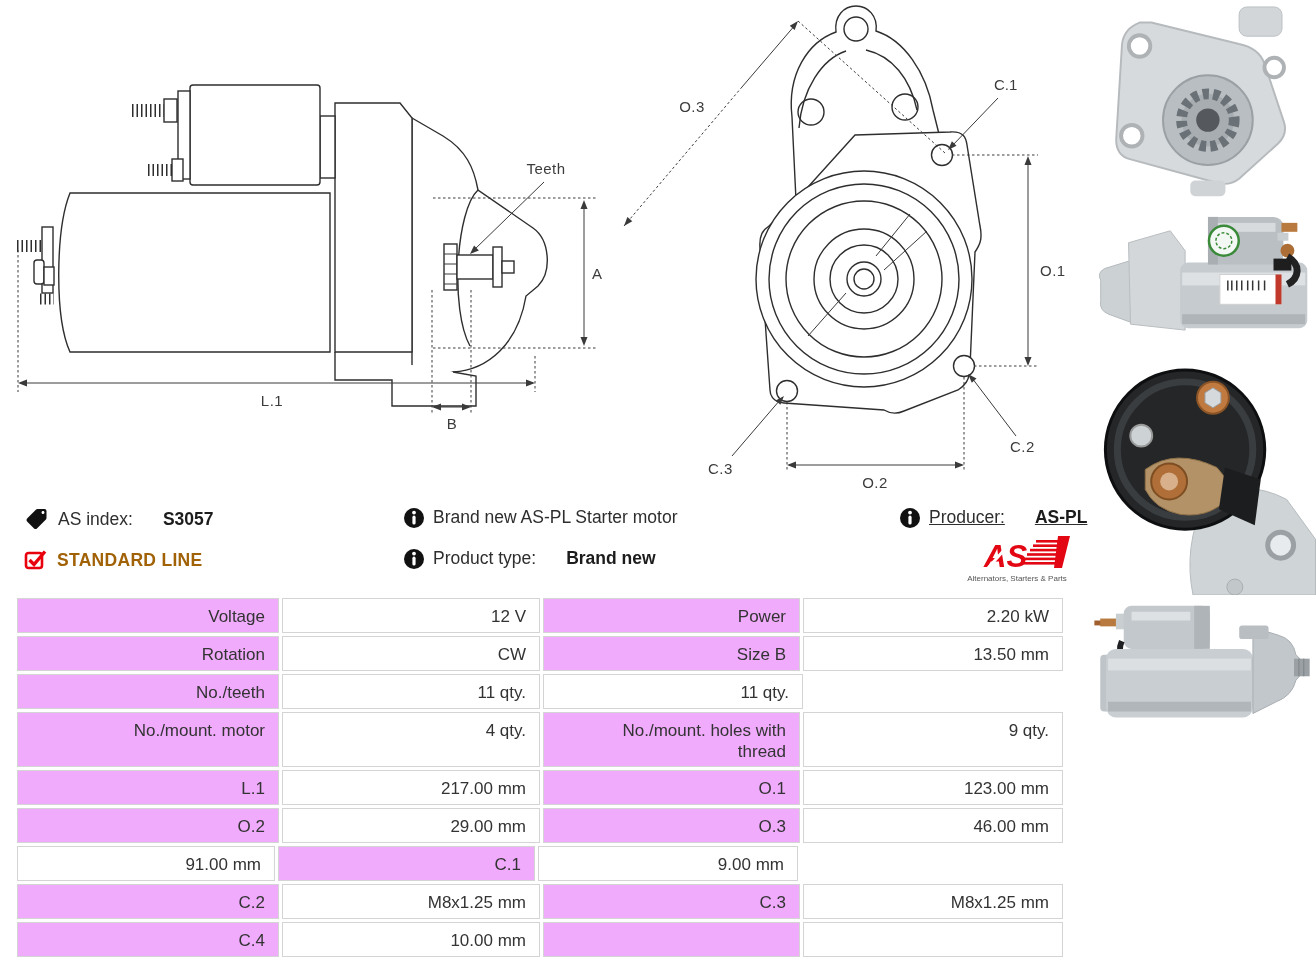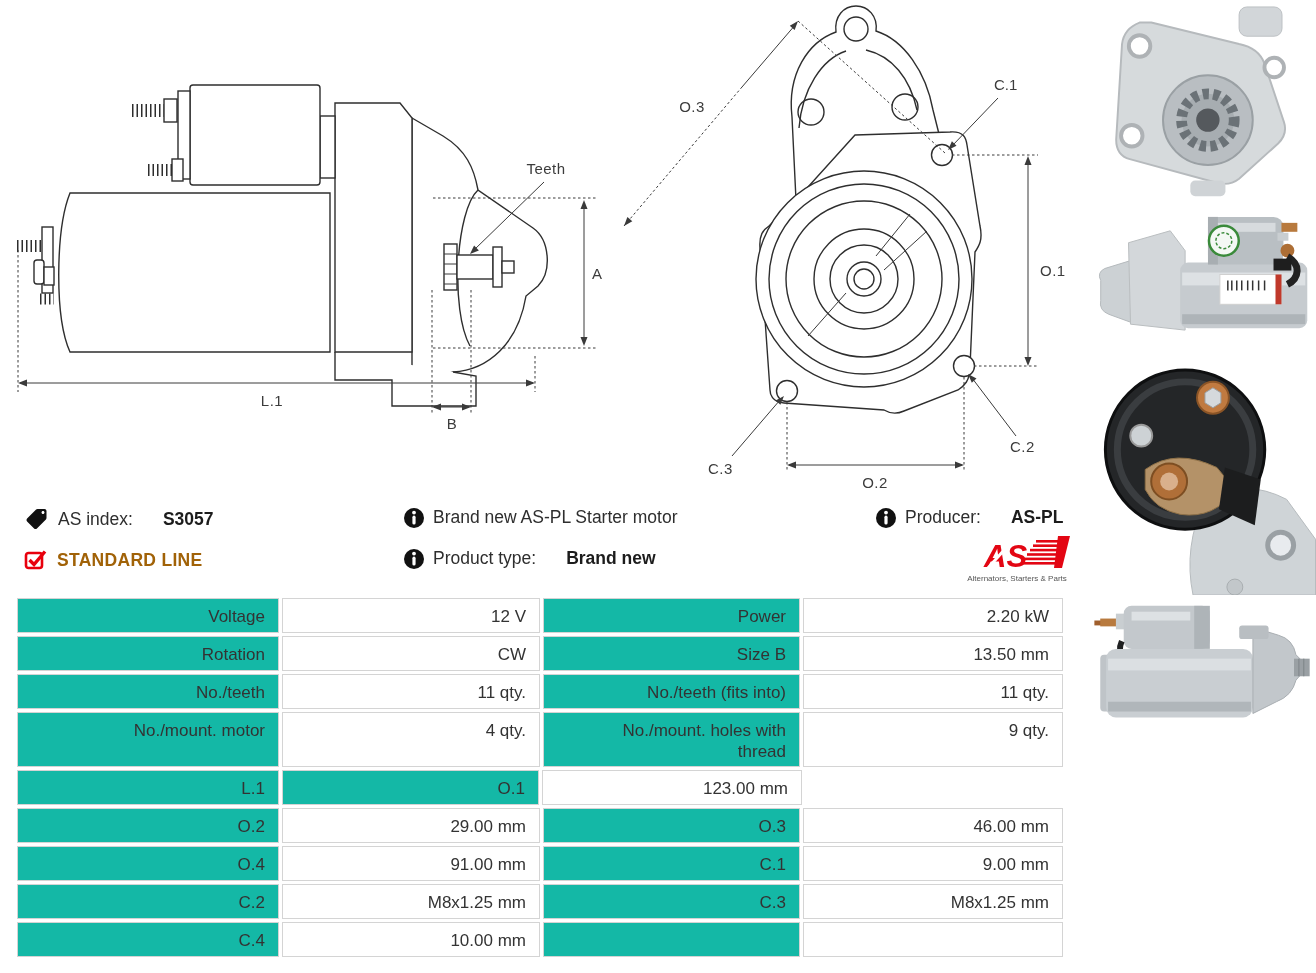--- a/index.html
+++ b/index.html
@@ -11,21 +11,21 @@
              font-size:17.5px;color:#2e2e2e;white-space:nowrap;}
   .info-item b{font-weight:bold;color:#1c1c1c;margin-left:21px;}
   .redline{color:#a16207;font-weight:bold;letter-spacing:.3px;}
   
   #spec-table{position:absolute;left:17px;top:598px;width:1046px;
               display:flex;flex-direction:column;gap:3px;}
   .trow{display:flex;gap:3px;}
   .cell{box-sizing:border-box;border:1px solid #d4d4d4;min-height:35px;
         font-size:17px;line-height:1.25;text-align:right;color:#333;
         padding:7px 13px 3px 50px;}
-  .c-lbl{background:#14b8a6;}
+  .c-lbl{background:#f0abfc;}
   .c-val{background:#ffffff;padding-left:28px;}
   .w1{width:262px;flex:0 0 262px;}
   .w2{width:258px;flex:0 0 258px;}
   .w3{width:257px;flex:0 0 257px;}
   .w4{width:260px;flex:0 0 260px;}
   
   .draw{stroke:#2e2e2e;stroke-width:1.4;fill:#fff;}
   .draw-n{stroke:#2e2e2e;stroke-width:1.4;fill:none;}
   .dim{stroke:#3a3a3a;stroke-width:1;fill:none;}
   .dot{stroke:#3a3a3a;stroke-width:1;fill:none;stroke-dasharray:2.5 2.5;}
@@ -267,21 +267,21 @@
   <div class="info-item" style="left:404px;top:548px;">
     <svg width="20" height="20" viewBox="0 0 20 20">
       <circle cx="10" cy="10" r="10" fill="#111"></circle>
       <circle cx="10" cy="4.6" r="1.9" fill="#fff"></circle>
       <rect x="8.4" y="7.6" width="3.2" height="9" rx="1.6" fill="#fff"></rect>
     </svg>
     <span>Product type:</span>
     <b>Brand new</b>
   </div>
 
-  <div class="info-item" style="left:876px;top:507px;">
+  <div class="info-item" style="left:900px;top:507px;text-decoration:underline;">
     <svg width="20" height="20" viewBox="0 0 20 20">
       <circle cx="10" cy="10" r="10" fill="#111"></circle>
       <circle cx="10" cy="4.6" r="1.9" fill="#fff"></circle>
       <rect x="8.4" y="7.6" width="3.2" height="9" rx="1.6" fill="#fff"></rect>
     </svg>
     <span>Producer:</span>
     <b>AS-PL</b>
   </div>
 
   <svg class="abs" style="left:958px;top:534px;" width="118" height="52" viewBox="0 0 118 52">
@@ -308,42 +308,41 @@
     </div>
     <div class="trow">
       <div class="cell c-lbl w1">Rotation</div>
       <div class="cell c-val w2">CW</div>
       <div class="cell c-lbl w3">Size B</div>
       <div class="cell c-val w4">13.50 mm</div>
     </div>
     <div class="trow">
       <div class="cell c-lbl w1">No./teeth</div>
       <div class="cell c-val w2">11 qty.</div>
-      <div class="cell c-lbl w3">No./teeth (fits into)</div>
       <div class="cell c-val w4">11 qty.</div>
     </div>
     <div class="trow">
       <div class="cell c-lbl w1">No./mount. motor</div>
       <div class="cell c-val w2">4 qty.</div>
       <div class="cell c-lbl w3">No./mount. holes with thread</div>
       <div class="cell c-val w4">9 qty.</div>
     </div>
     <div class="trow">
       <div class="cell c-lbl w1">L.1</div>
+      <div class="cell c-val w2">217.00 mm</div>
       <div class="cell c-lbl w3">O.1</div>
       <div class="cell c-val w4">123.00 mm</div>
     </div>
     <div class="trow">
       <div class="cell c-lbl w1">O.2</div>
       <div class="cell c-val w2">29.00 mm</div>
       <div class="cell c-lbl w3">O.3</div>
       <div class="cell c-val w4">46.00 mm</div>
     </div>
     <div class="trow">
-      <div class="cell c-lbl w1">O.4</div>
       <div class="cell c-val w2">91.00 mm</div>
       <div class="cell c-lbl w3">C.1</div>
       <div class="cell c-val w4">9.00 mm</div>
     </div>
     <div class="trow">
       <div class="cell c-lbl w1">C.2</div>
       <div class="cell c-val w2">M8x1.25 mm</div>
       <div class="cell c-lbl w3">C.3</div>
       <div class="cell c-val w4">M8x1.25 mm</div>
     </div>

